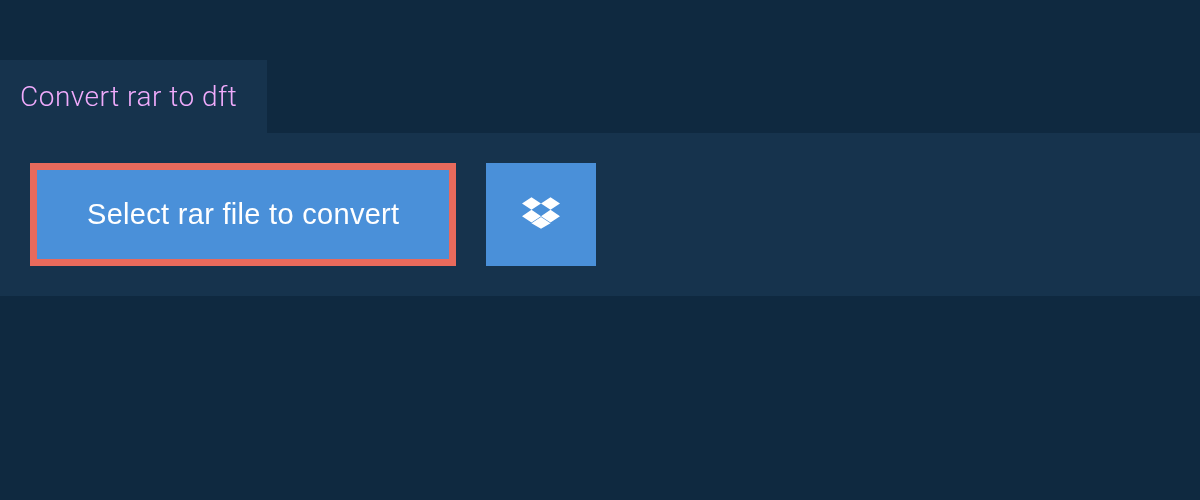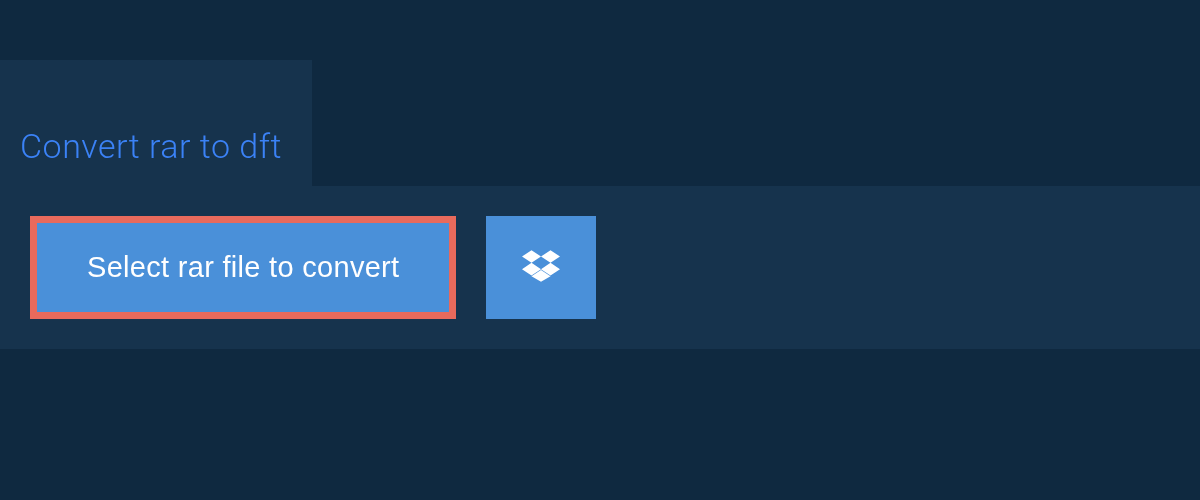--- a/index.html
+++ b/index.html
@@ -15,25 +15,24 @@
       overflow: hidden;
     }
     .tab-header {
       display: inline-block;
       background-color: #16334d;
       padding: 20px 30px 20px 20px;
       margin-top: 60px;
       margin-left: 0;
     }
     .tab-header h1 {
-      color: #3b82f6;
-      font-size: 34px;
+      color: #f0abfc;
+      font-size: 28px;
       font-weight: 300;
       letter-spacing: 0.5px;
-      margin-top: 46px;
     }
     .panel {
       background-color: #16334d;
       padding: 30px;
       width: 100%;
     }
     .button-row {
       display: flex;
       gap: 30px;
       align-items: stretch;

